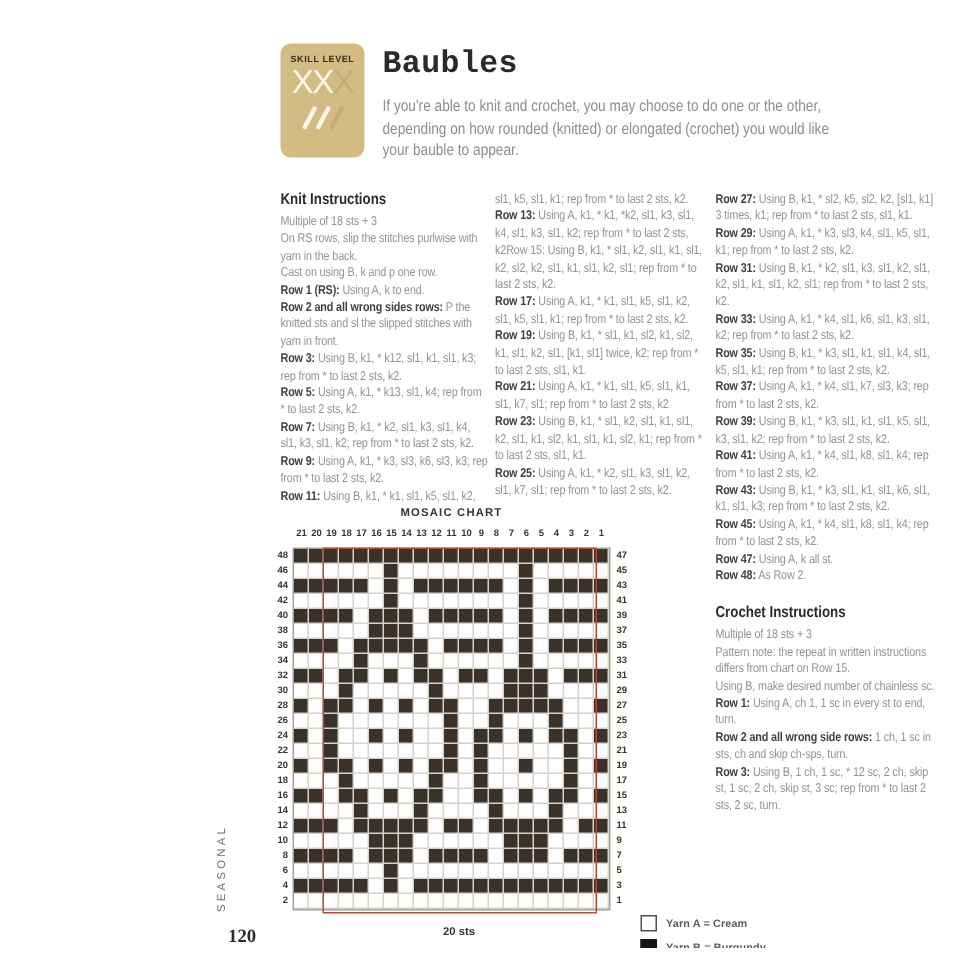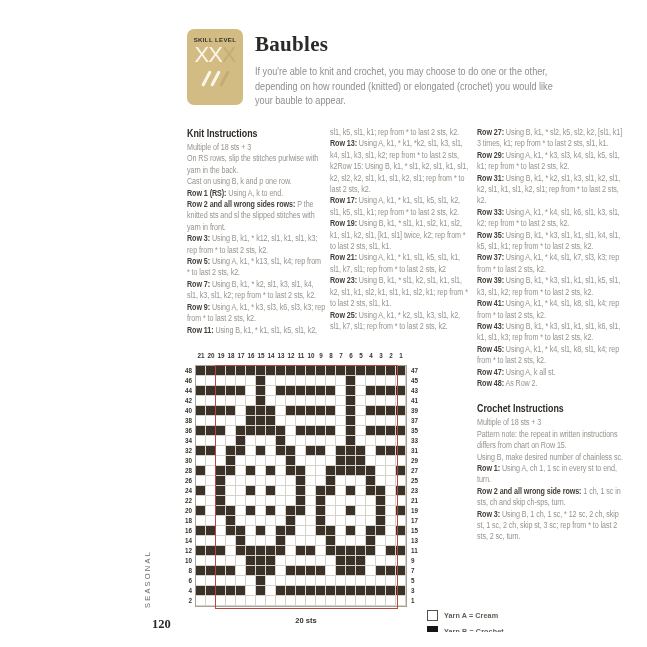--- a/index.html
+++ b/index.html
@@ -10,21 +10,21 @@
   .badge{position:absolute;left:187px;top:29px;width:56px;height:76px;background:#d2bc84;
          border-radius:7px;text-align:center;}
   .badge-title{font-size:6px;font-weight:bold;color:#332e26;letter-spacing:.4px;margin-top:8px;}
   .badge-x{font-size:22px;line-height:20px;margin-top:2px;letter-spacing:-1px;color:#faf6ea;}
   .badge-x .faded{color:#c3ae72;}
   .badge-slashes{display:flex;justify-content:center;gap:6px;margin-top:5px;}
   .badge-slashes i{display:block;width:3px;height:17px;background:#faf6ea;transform:rotate(28deg);border-radius:2px;}
   .badge-slashes i.faded{background:#c3ae72;}
 
   
-  .title{position:absolute;left:255px;top:32px;font-family:Liberation Serif, serif;
+  .title{position:absolute;left:255px;top:32px;font-family:Liberation Mono, monospace;
          font-weight:bold;font-size:21px;color:#2b2a28;letter-spacing:.3px;text-align:right;}
   .subtitle{position:absolute;left:255px;top:64px;width:368px;font-size:10.8px;line-height:14.6px;
             color:#908e8b;transform:scaleX(.845);transform-origin:0 0;}
 
   
   .icol{position:absolute;top:127px;transform:scaleX(.845);transform-origin:0 0;}
   #knit-col1{left:187px;width:164px;}
   #knit-col2{left:330px;width:164px;}
   #col3{left:477px;width:173px;}
   .sec-head{font-size:10.5px;font-weight:bold;color:#2e2a25;margin:0 0 3px 0;}
@@ -130,20 +130,21 @@
     <div>
         <p class="iline">Multiple of 18 sts + 3</p>
         <p class="iline">Pattern note: the repeat in written instructions differs from chart on Row 15.</p>
         <p class="iline">Using B, make desired number of chainless sc.</p>
         <p class="iline"><b>Row 1:</b> Using A, ch 1, 1 sc in every st to end, turn.</p>
         <p class="iline"><b>Row 2 and all wrong side rows:</b> 1 ch, 1 sc in sts, ch and skip ch-sps, turn.</p>
         <p class="iline"><b>Row 3:</b> Using B, 1 ch, 1 sc, * 12 sc, 2 ch, skip st, 1 sc, 2 ch, skip st, 3 sc; rep from * to last 2 sts, 2 sc, turn.</p>
       </div>
   </div>
 
+  <div class="chart-title">MOSAIC CHART</div>
   <div class="colnums">
       <span>21</span>
       <span>20</span>
       <span>19</span>
       <span>18</span>
       <span>17</span>
       <span>16</span>
       <span>15</span>
       <span>14</span>
       <span>13</span>
@@ -769,20 +770,20 @@
   <div id="repeat-box"></div>
   <div class="sts-label">20 sts</div>
 
   <div class="legend">
     <div class="legend-row">
       <span class="swatch cream"></span>
       <span class="legend-label">Yarn A = Cream</span>
     </div>
     <div class="legend-row">
       <span class="swatch burgundy"></span>
-      <span class="legend-label">Yarn B = Crochet</span>
+      <span class="legend-label">Yarn B = Burgundy</span>
     </div>
   </div>
 
   <div class="seasonal">SEASONAL</div>
   <div class="pagenum">120</div>
 
 </div>
 
 </body></html>

